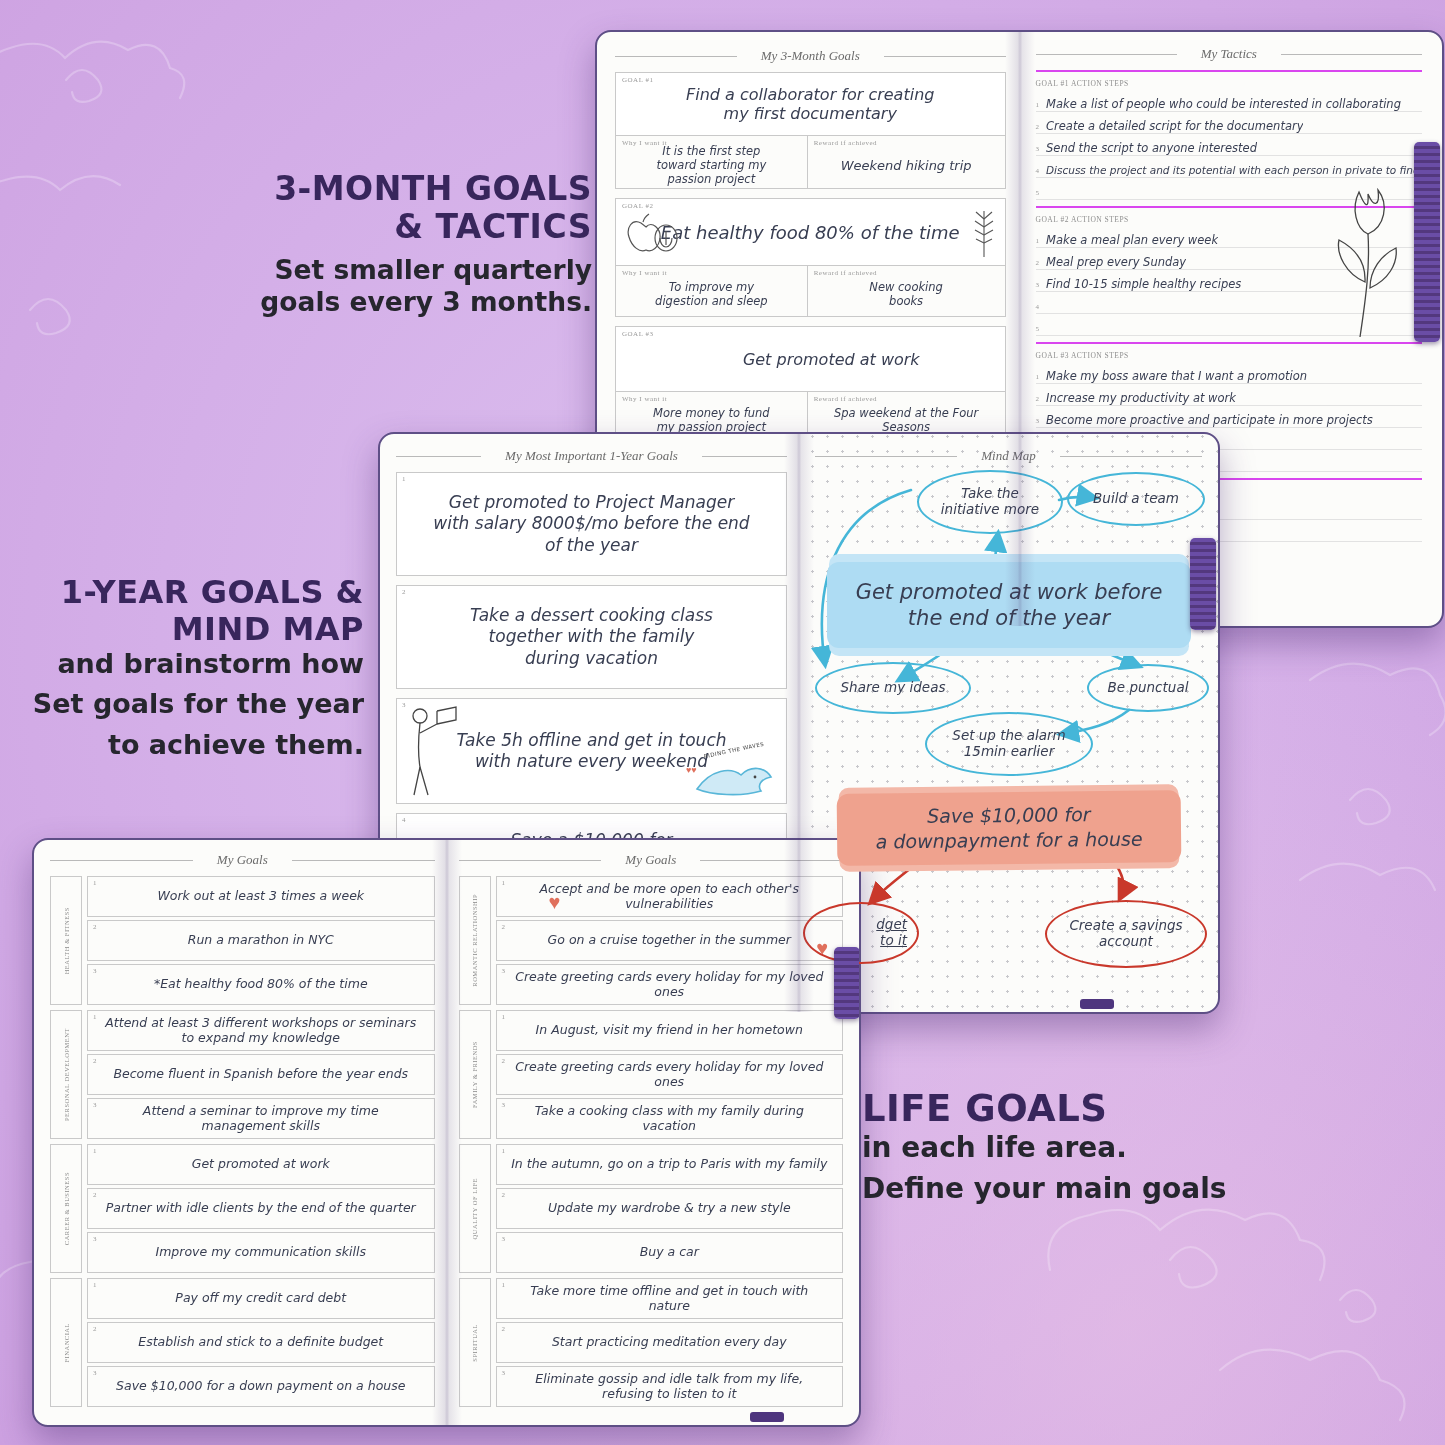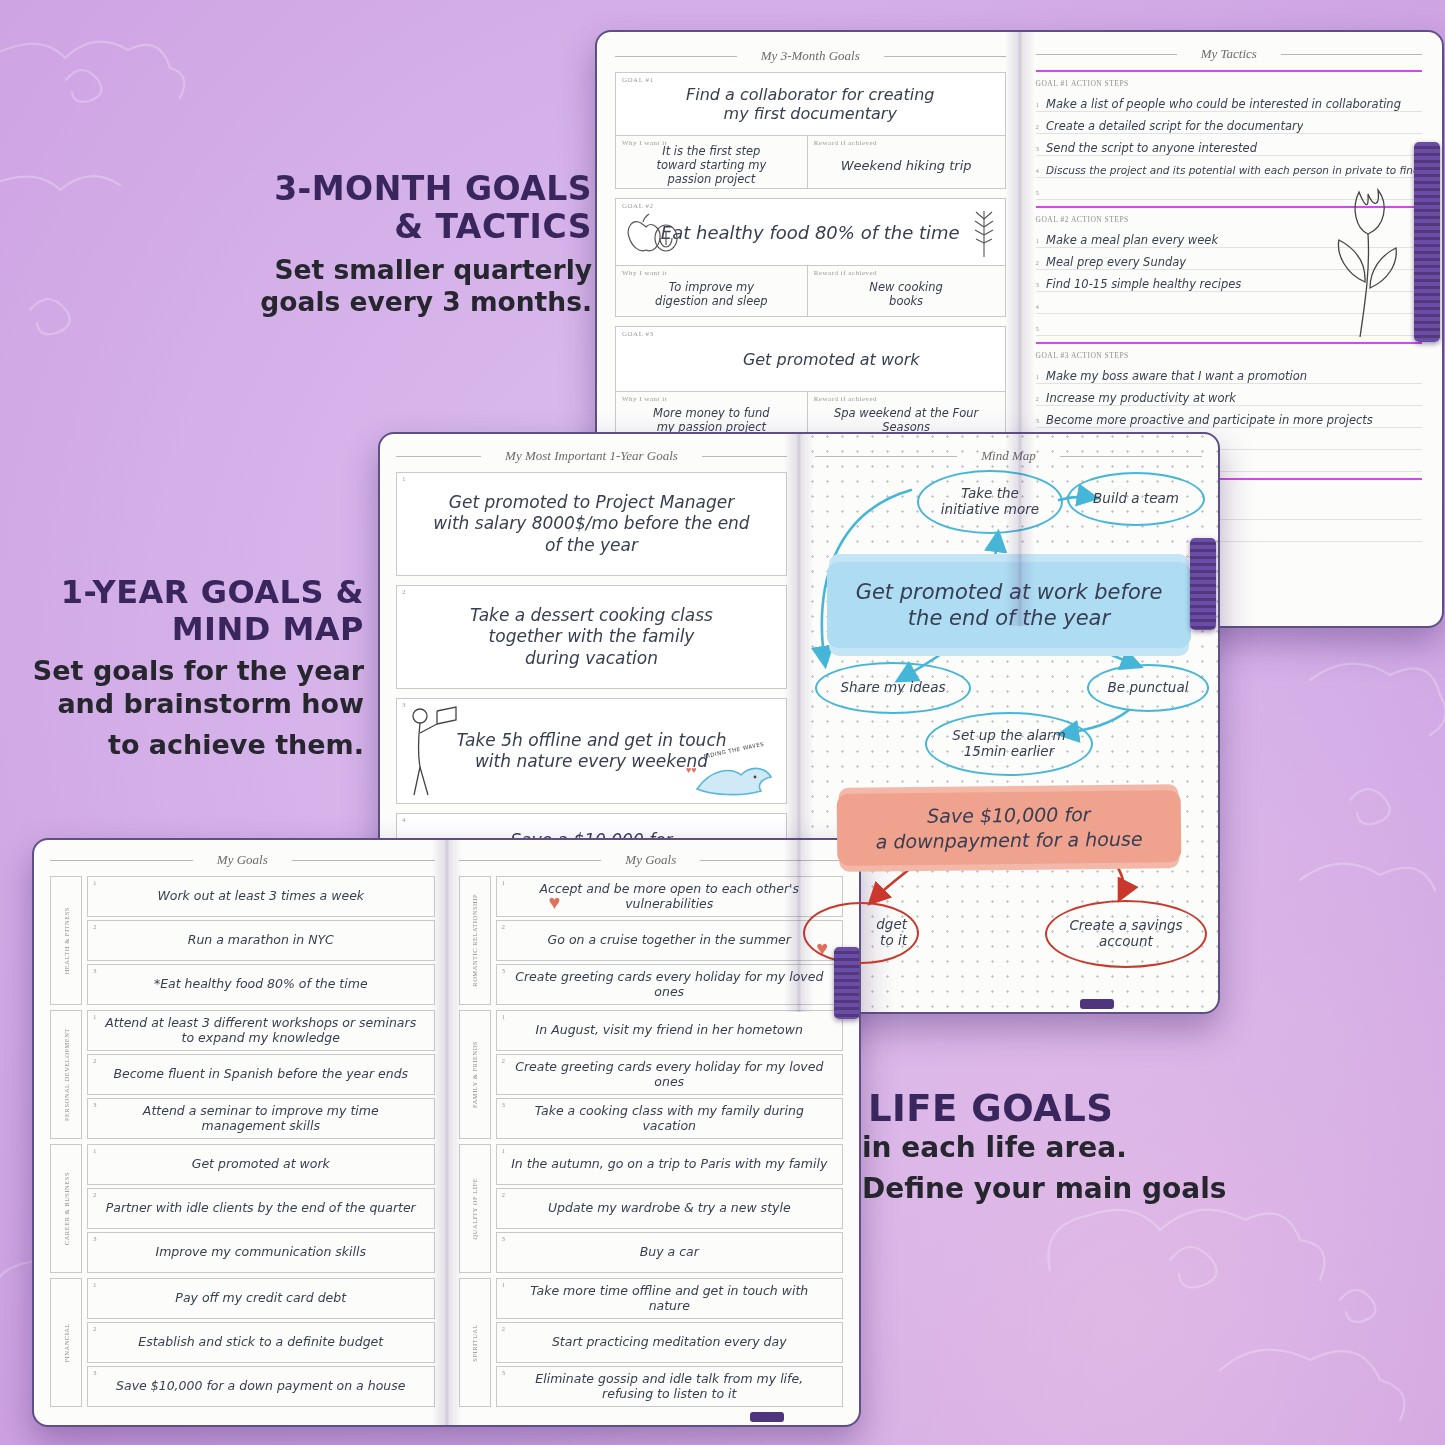--- a/index.html
+++ b/index.html
@@ -395,21 +395,21 @@
         <span class="hw">Set up the alarm
 15min earlier</span>
         </div>
 
       <div class="hl" style="left:38px;top:358px;width:344px;height:72px;background:#efa28e;box-shadow:0 -8px 0 -2px #f3b8a8, 0 8px 0 -2px #f3b8a8;transform:rotate(-0.6deg);">
         <span class="hw" style="font-size:19px;line-height:1.3;">Save $10,000 for
 a downpayment for a house</span>
         </div>
 
       <div class="bubble red" style="left:4px;top:468px;width:116px;height:62px;justify-content:flex-end;padding-right:10px;box-sizing:border-box;">
-        <span class="hw" style="text-align:right;">dget
+        <span class="hw" style="text-align:right;text-decoration:underline;">dget
 to it</span>
         </div>
       <div class="bubble red" style="left:246px;top:466px;width:158px;height:64px;">
         <span class="hw">Create a savings
 account</span>
         </div>
     </div>
 
     <div class="gutter"></div>
     <div class="band" style="right:2px;top:104px;height:92px;"></div>
@@ -604,24 +604,24 @@
   <div class="promo" style="left:218px;top:170px;width:374px;text-align:right;">
     <div class="t">3-MONTH GOALS</div>
     <div class="t">&amp; TACTICS</div>
     <div class="s">Set smaller quarterly</div>
     <div class="s" style="margin-top:0;">goals every 3 months.</div>
   </div>
 
   <div class="promo" style="left:0px;top:574px;width:364px;text-align:right;">
     <div class="t" style="font-size:32px;">1-YEAR GOALS &amp;</div>
     <div class="t" style="font-size:32px;">MIND MAP</div>
+    <div class="s" style="font-size:27px;margin-top:0;">and brainstorm how</div>
     <div class="s" style="font-size:27px;">Set goals for the year</div>
-    <div class="s" style="font-size:27px;margin-top:0;">and brainstorm how</div>
     <div class="s" style="font-size:27px;margin-top:8px;">to achieve them.</div>
   </div>
 
   <div class="promo" style="left:862px;top:1088px;width:420px;text-align:left;">
-    <div class="t" style="font-size:37px;padding-left:6px;">LIFE GOALS</div>
+    <div class="t" style="font-size:37px;">LIFE GOALS</div>
     <div class="s" style="font-size:28px;margin-top:0;">in each life area.</div>
     <div class="s" style="font-size:28px;">Define your main goals</div>
   </div>
 
 </div>
 
 </body></html>

